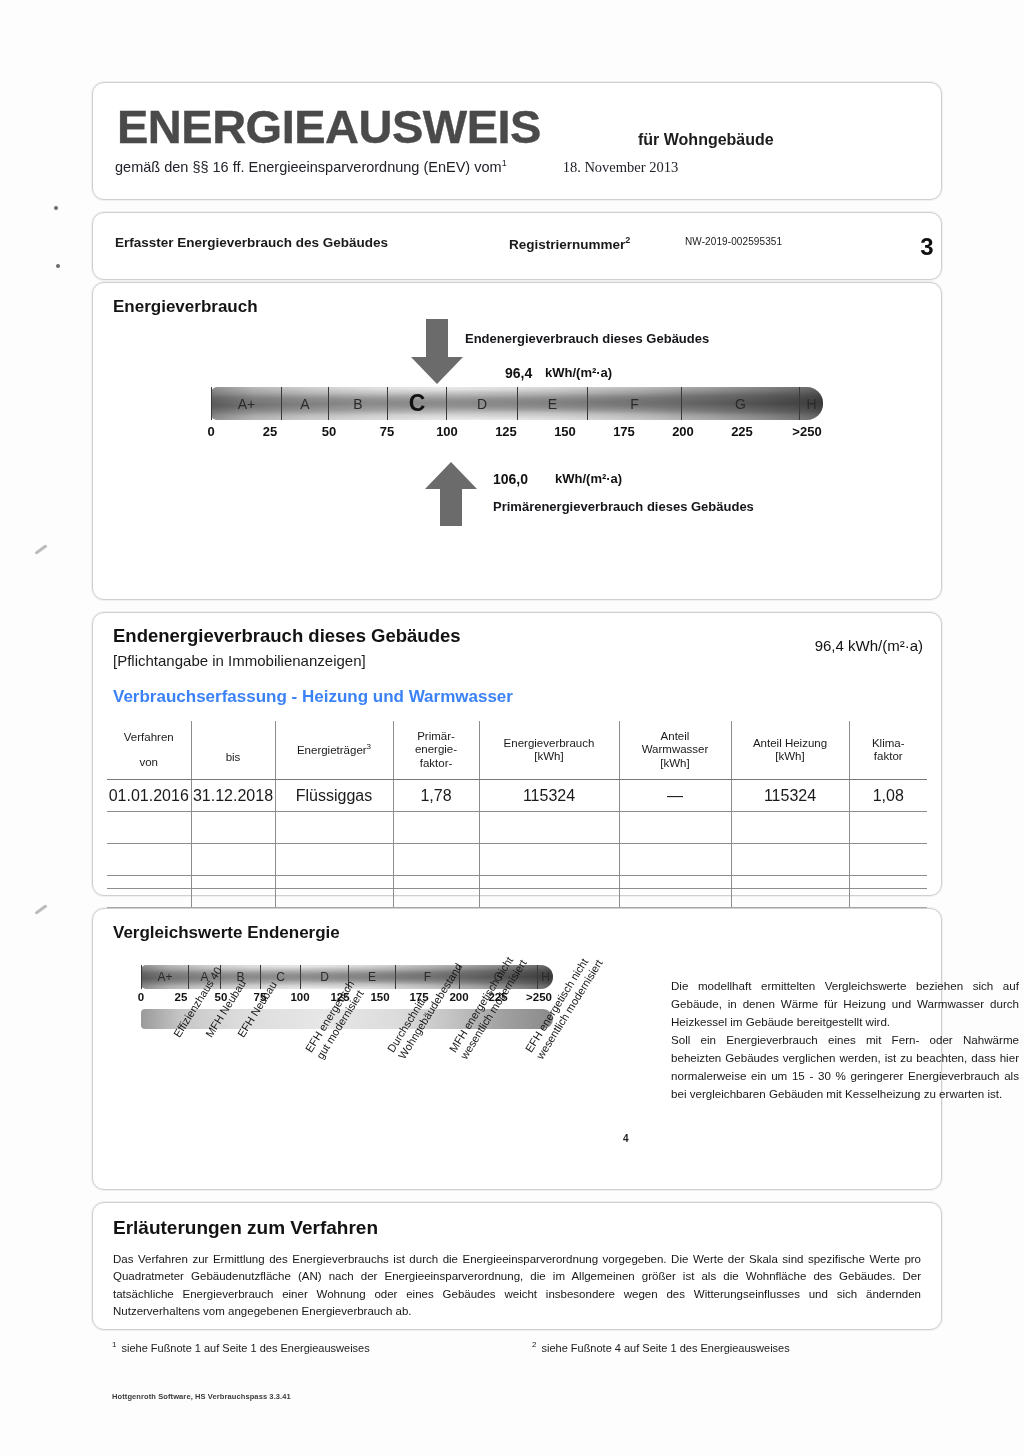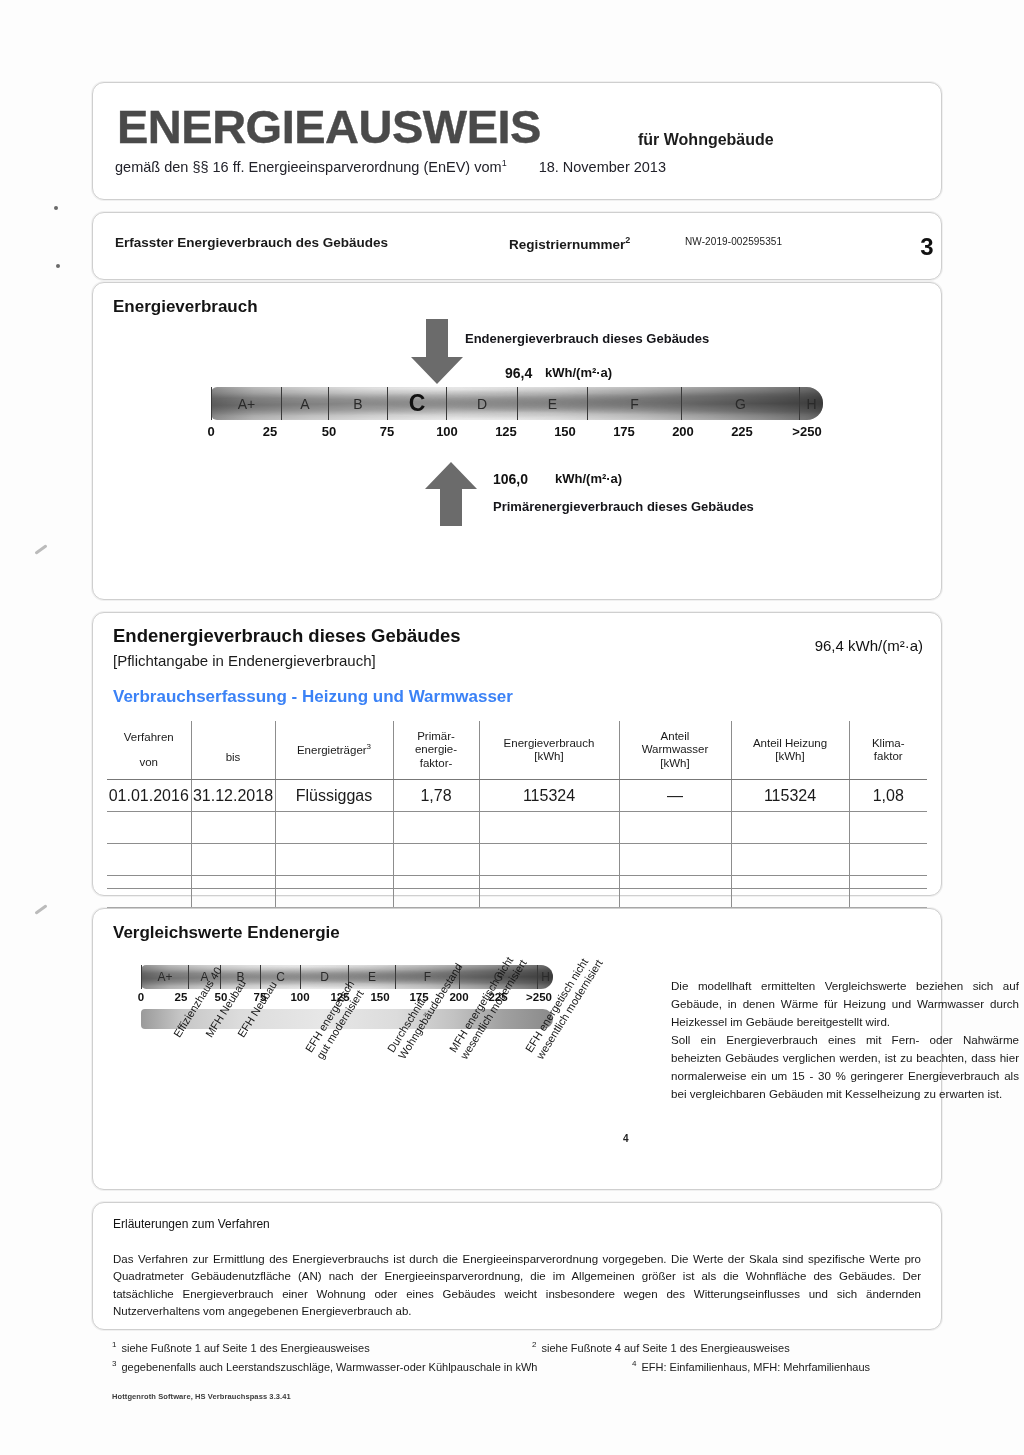--- a/index.html
+++ b/index.html
@@ -42,21 +42,21 @@
   }
   .subtitle-bold{
     position:absolute;left:545px;top:48px;
     font-size:16px;font-weight:700;color:#1c1c1c;white-space:nowrap;
   }
   .gemaess{
     position:absolute;left:22px;top:75px;
     font-size:14.5px;color:#22222a;white-space:nowrap;
   }
   .gemaess .sup{font-size:9px;vertical-align:super;}
-  .gemaess .date{margin-left:32px;}
+  .gemaess .date{margin-left:56px;font-family:Liberation Serif, serif;}
 
   
   #regstrip{left:92px;top:212px;width:848px;height:66px;}
   .reg-left{
     position:absolute;left:22px;top:22px;
     font-size:13.5px;font-weight:700;color:#1a1a1a;white-space:nowrap;
   }
   .reg-label{
     position:absolute;left:416px;top:22px;
     font-size:13.5px;font-weight:700;color:#1a1a1a;white-space:nowrap;
@@ -163,21 +163,21 @@
     font-size:11px;color:#171717;white-space:nowrap;
     transform-origin:left top;
     transform:rotate(-58deg);
     line-height:1.25;
   }
   .rot-label span{display:block;}
   .fn4{position:absolute;left:530px;top:224px;font-size:10px;font-weight:700;color:#222;}
 
   
   #explain{left:92px;top:1202px;width:848px;height:126px;}
-  .ex-title{position:absolute;left:20px;top:14px;font-size:12px;font-weight:400;color:#121212;white-space:nowrap;}
+  .ex-title{position:absolute;left:20px;top:14px;font-size:19px;font-weight:700;color:#121212;white-space:nowrap;}
   .ex-body{
     position:absolute;left:20px;top:48px;width:808px;
     font-size:11.5px;line-height:1.52;color:#171717;text-align:justify;
   }
 
   
   #foot{position:absolute;left:112px;top:1340px;width:830px;}
   .fn-row{position:relative;font-size:11px;color:#1a1a1a;height:19px;}
   .fn-a{position:absolute;left:0;}
   .fn-b{position:absolute;left:420px;}
@@ -263,21 +263,21 @@
       </svg>
     </div>
 
     <div class="cb-value" style="left:400px;top:188px;">106,0</div>
     <div class="cb-unit" style="left:462px;top:188px;">kWh/(m²·a)</div>
     <div class="cb-label" style="left:400px;top:216px;">Primärenergieverbrauch dieses Gebäudes</div>
   </div>
 
   <div class="panel" id="tablepanel">
     <div class="ee-title">Endenergieverbrauch dieses Gebäudes</div>
-    <div class="ee-sub">[Pflichtangabe in Endenergieverbrauch]</div>
+    <div class="ee-sub">[Pflichtangabe in Immobilienanzeigen]</div>
     <div class="ee-right">96,4 kWh/(m²·a)</div>
     <div class="vt-title">Verbrauchserfassung - Heizung und Warmwasser</div>
 
     <table class="grid">
       <colgroup>
         <col style="width:84px">
           <col style="width:84px">
           <col style="width:118px">
         <col style="width:86px">
           <col style="width:140px">
@@ -463,23 +463,15 @@
 
   <div id="foot">
     <div class="fn-row">
       <div class="fn-a">
         <span class="fn-mark">1</span><span>siehe Fußnote 1 auf Seite 1 des Energieausweises</span>
       </div>
       <div class="fn-b">
         <span class="fn-mark">2</span><span>siehe Fußnote 4 auf Seite 1 des Energieausweises</span>
       </div>
     </div>
-    <div class="fn-row">
-      <div class="fn-c">
-        <span class="fn-mark">3</span><span>gegebenenfalls auch Leerstandszuschläge, Warmwasser-oder Kühlpauschale in kWh</span>
-      </div>
-      <div class="fn-d">
-        <span class="fn-mark">4</span><span>EFH: Einfamilienhaus, MFH: Mehrfamilienhaus</span>
-      </div>
-    </div>
     <div class="sw-line">Hottgenroth Software, HS Verbrauchspass 3.3.41</div>
   </div>
 </div>
 
 </body></html>

